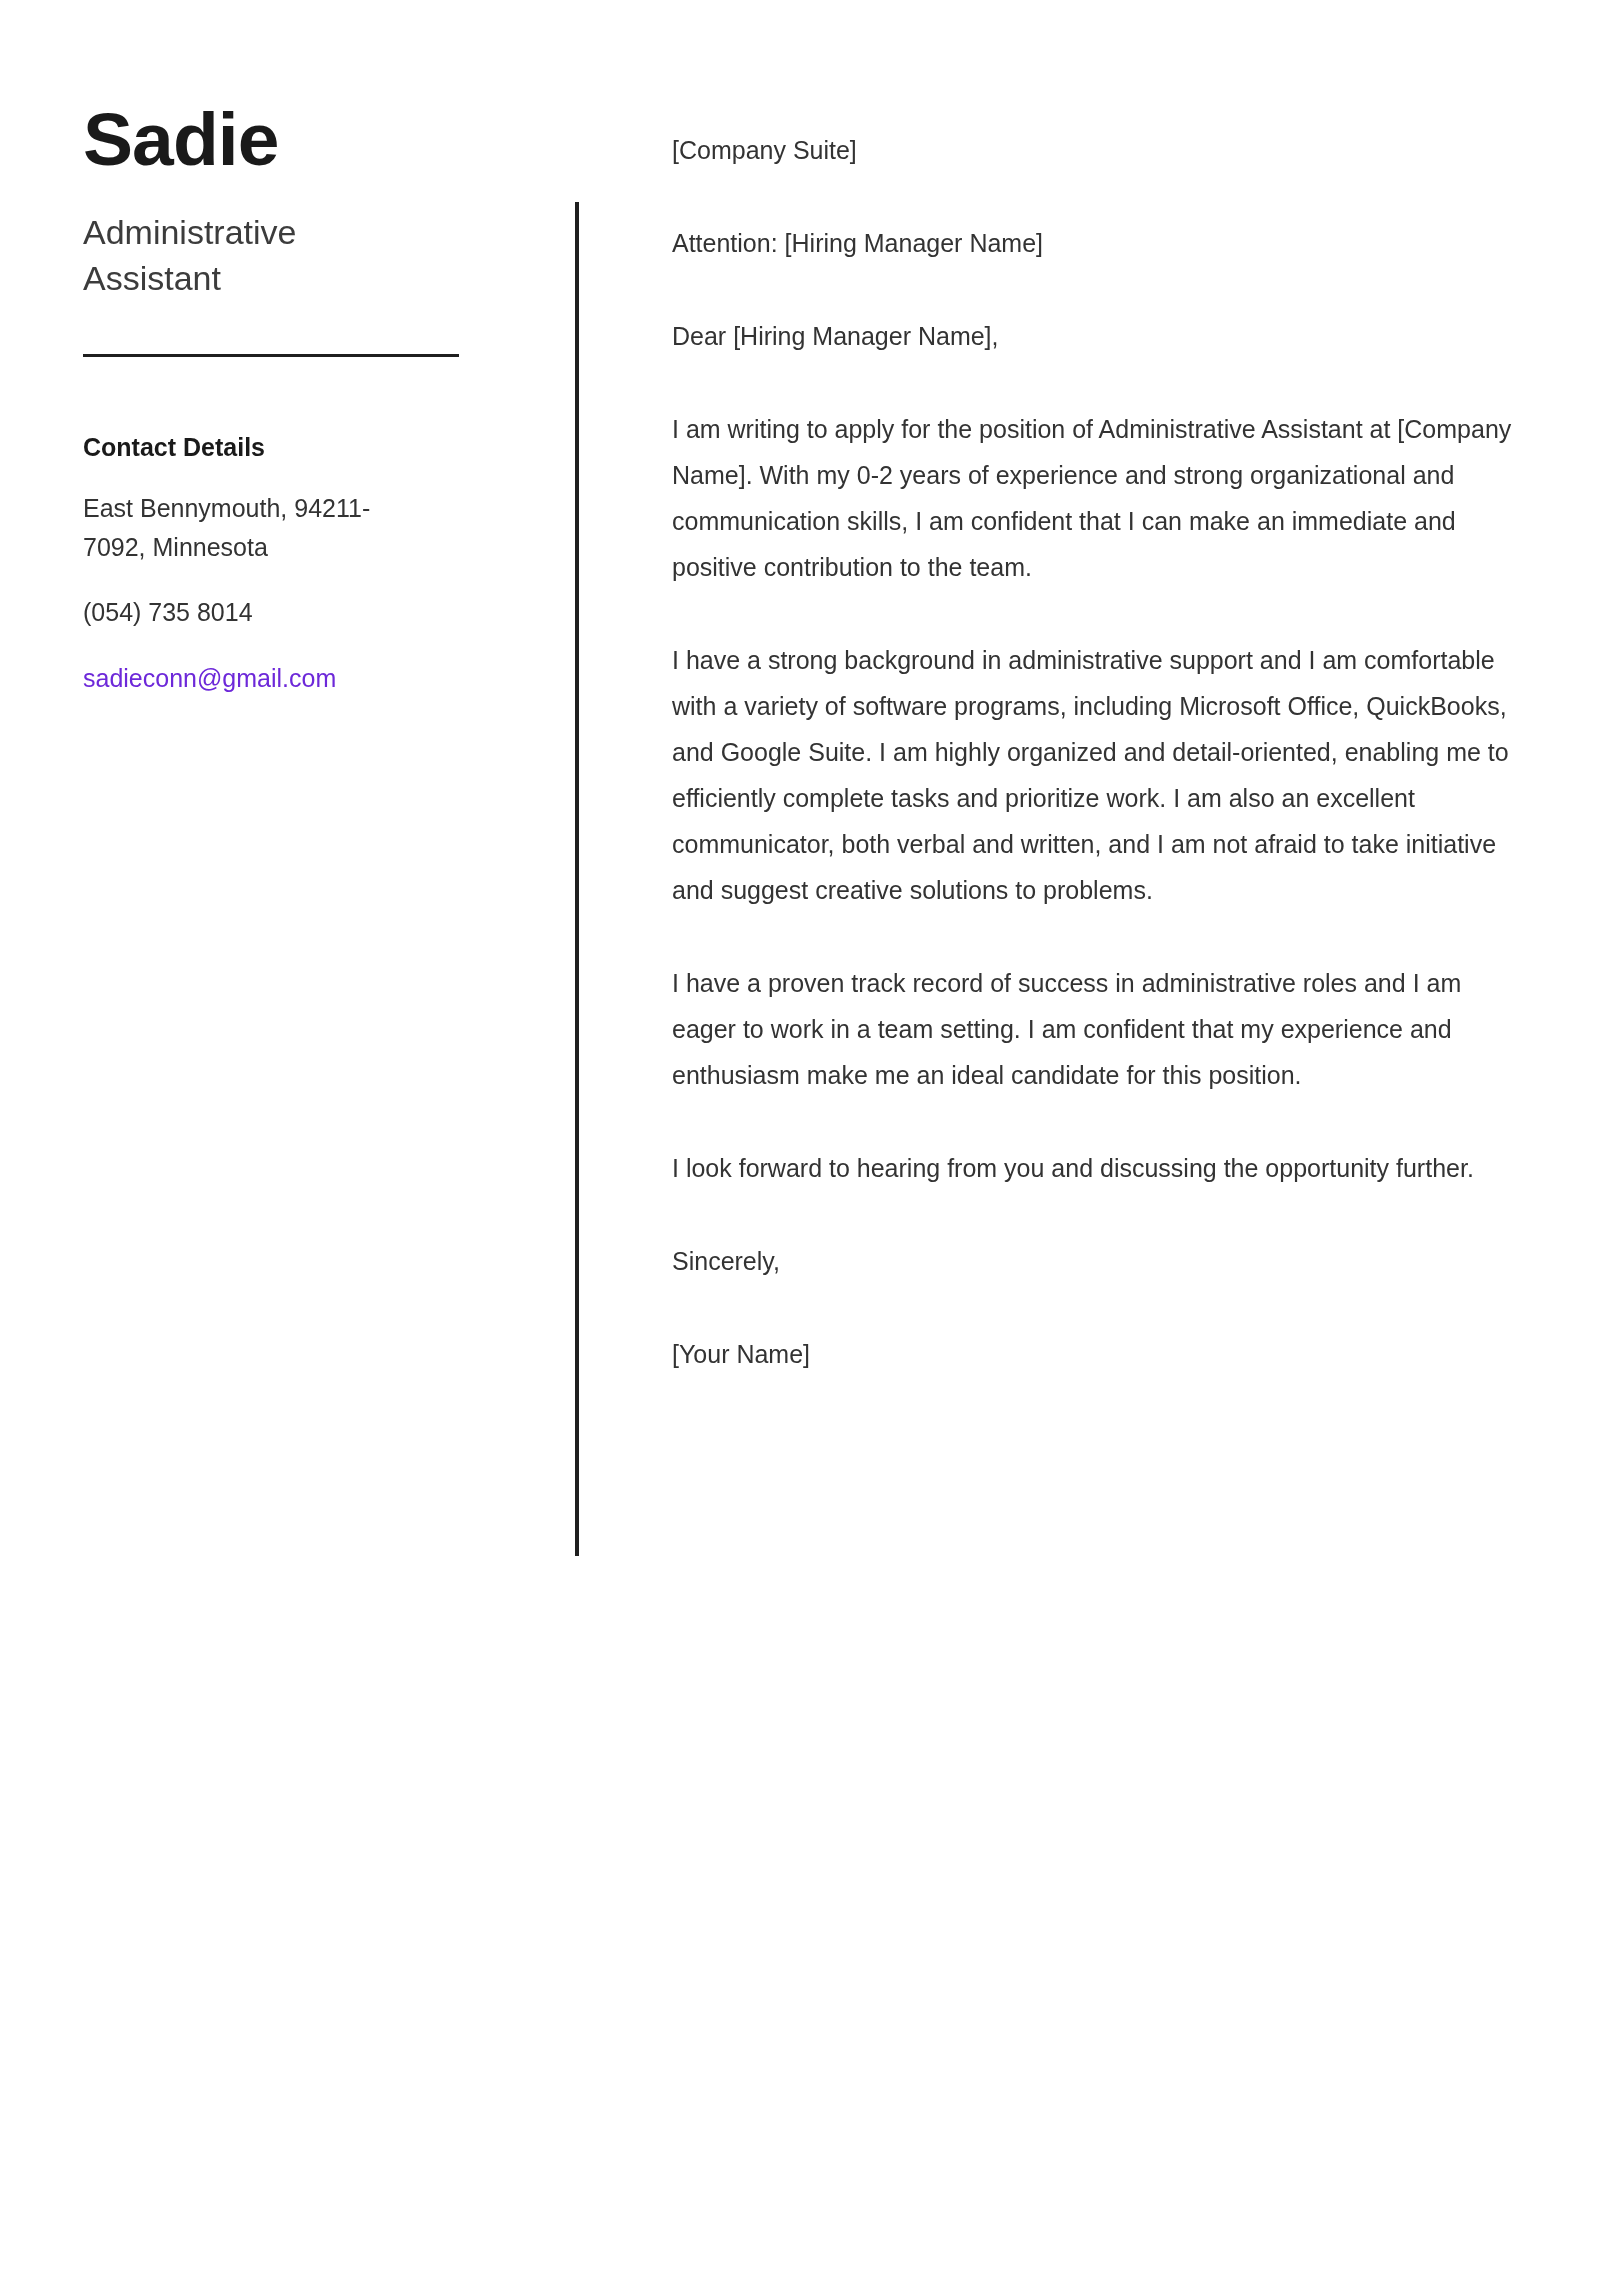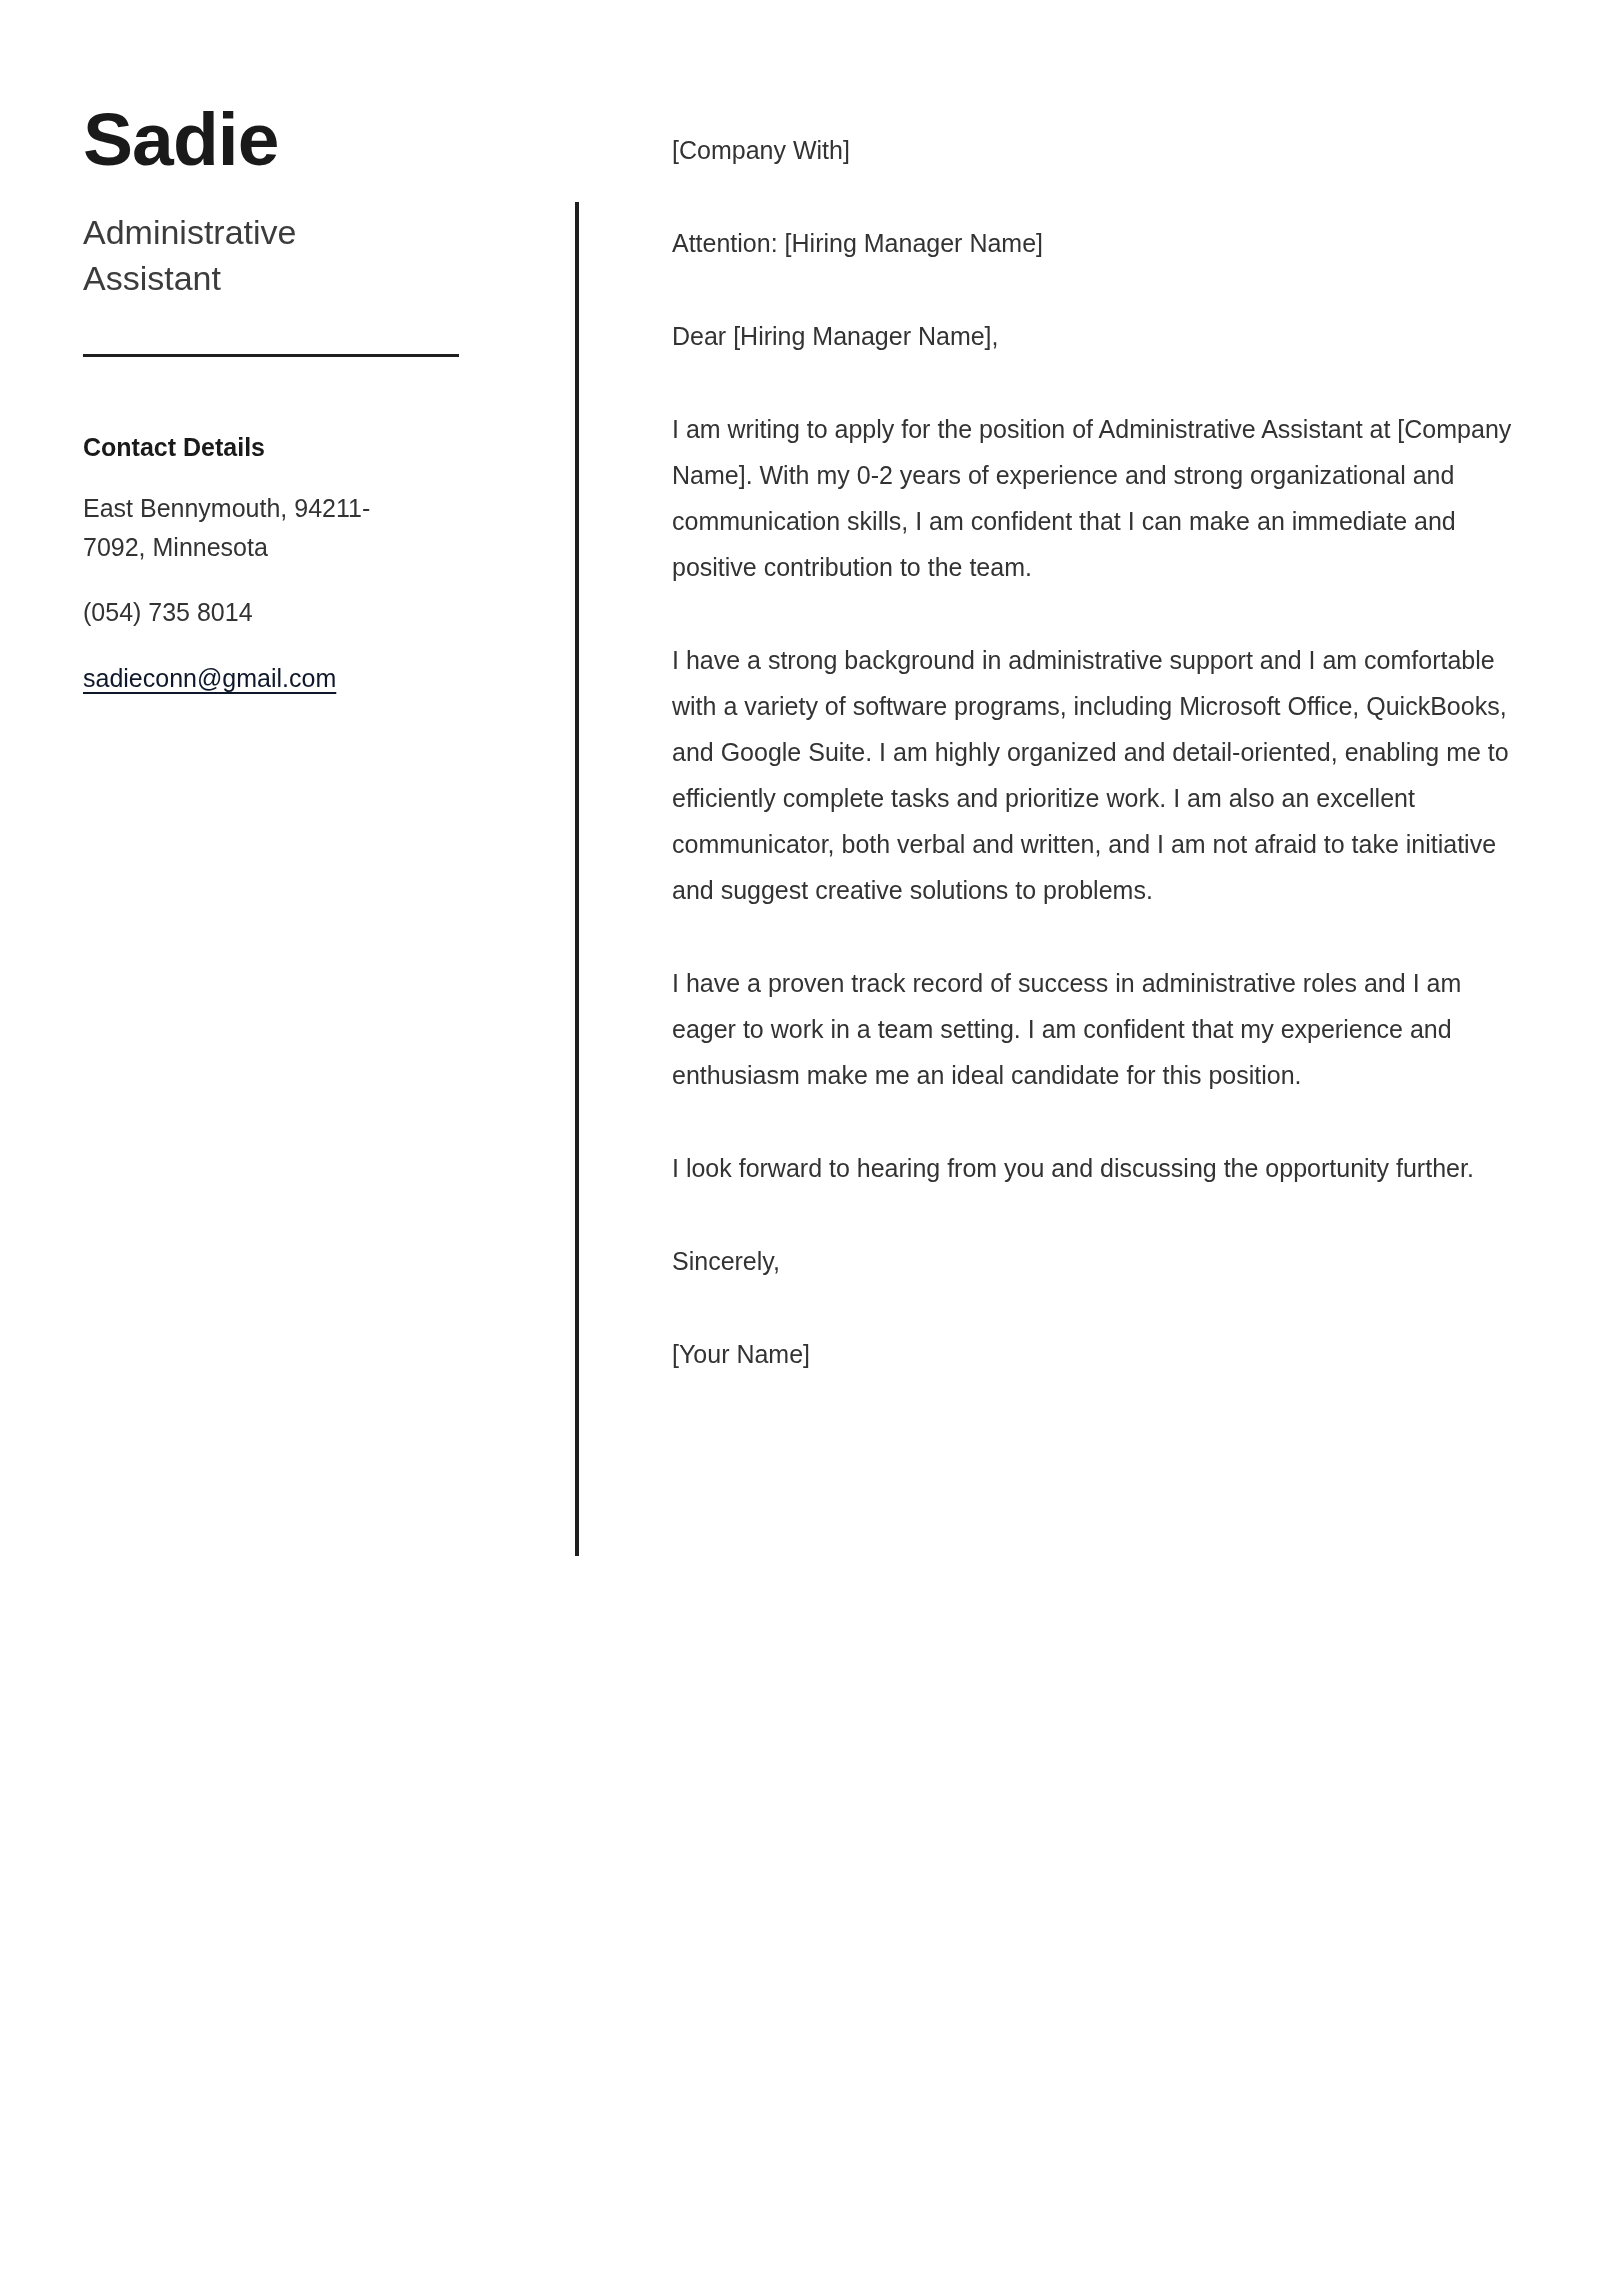--- a/index.html
+++ b/index.html
@@ -60,22 +60,21 @@
     color: #1a1a1a;
   }
   .contact-item {
     margin-top: 27px;
     font-size: 25px;
     line-height: 1.55;
     color: #333333;
   }
   .contact-address { max-width: 309px; }
   .email-link {
-    color: #0f172a;
-    text-decoration: underline;
+    color: #6d28d9;
     text-underline-offset: 4.5px;
     cursor: pointer;
   }
 
   
   .vertical-divider {
     position: absolute;
     left: 575px;
     top: 202px;
     width: 3.6px;
@@ -119,21 +118,21 @@
     <div class="contact-item">(054) 735 8014</div>
 
     <div class="contact-item">
       <a class="email-link">sadieconn@gmail.com</a>
     </div>
   </aside>
 
   <div class="vertical-divider"></div>
 
   <main class="letter">
-    <p>[Company With]</p>
+    <p>[Company Suite]</p>
     <p>Attention: [Hiring Manager Name]</p>
     <p>Dear [Hiring Manager Name],</p>
     <p>I am writing to apply for the position of Administrative Assistant at [Company Name]. With my 0-2 years of experience and strong organizational and communication skills, I am confident that I can make an immediate and positive contribution to the team.</p>
     <p>I have a strong background in administrative support and I am comfortable with a variety of software programs, including Microsoft Office, QuickBooks, and Google Suite. I am highly organized and detail-oriented, enabling me to efficiently complete tasks and prioritize work. I am also an excellent communicator, both verbal and written, and I am not afraid to take initiative and suggest creative solutions to problems.</p>
     <p>I have a proven track record of success in administrative roles and I am eager to work in a team setting. I am confident that my experience and enthusiasm make me an ideal candidate for this position.</p>
     <p>I look forward to hearing from you and discussing the opportunity further.</p>
     <p>Sincerely,</p>
     <p>[Your Name]</p>
   </main>
 

